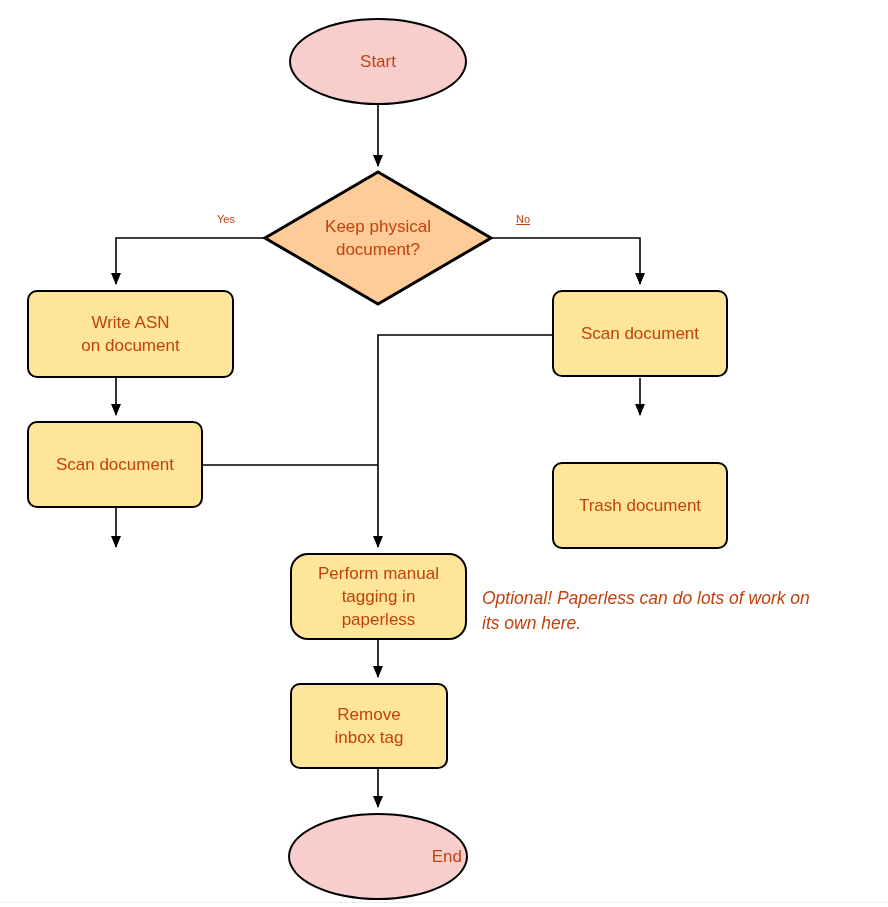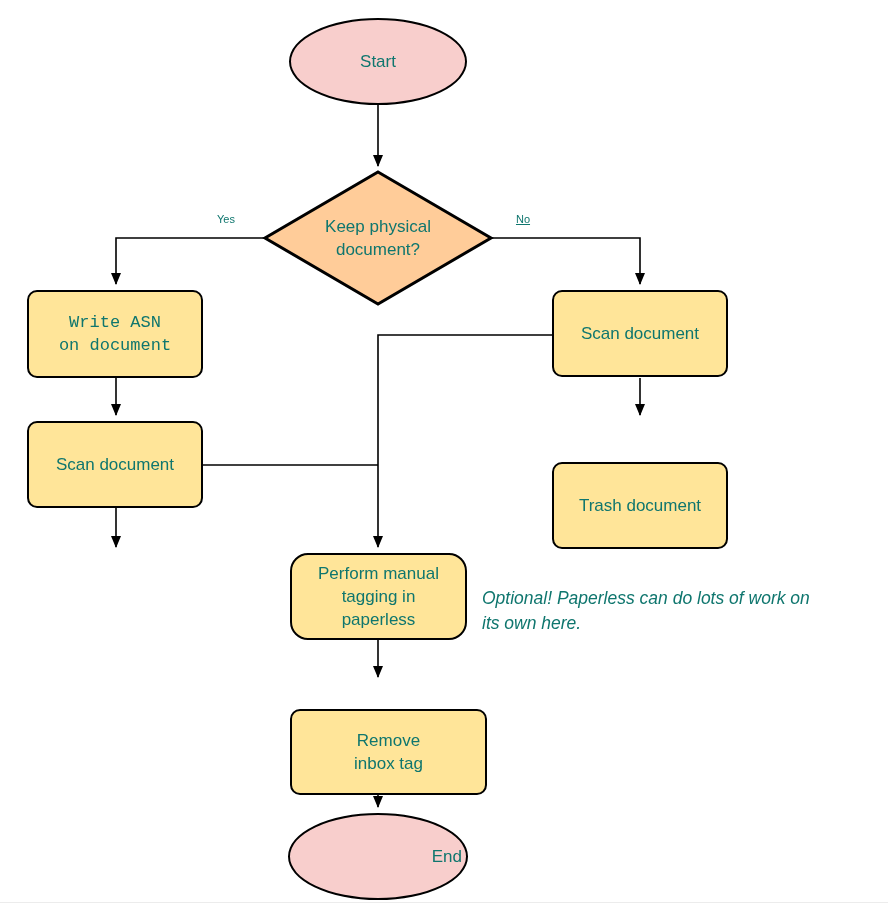--- a/index.html
+++ b/index.html
@@ -1,18 +1,18 @@
 <!DOCTYPE html>
 <html><head>
 <meta charset="utf-8">
 <style>
   html,body{margin:0;padding:0;background:#ffffff;}
   .canvas{
     position:relative;width:888px;height:907px;background:#ffffff;
-    font-family:"Liberation Sans",sans-serif;color:#0f766e;overflow:hidden;
+    font-family:"Liberation Sans",sans-serif;color:#c2410c;overflow:hidden;
   }
   svg.edges{position:absolute;left:0;top:0;width:888px;height:907px;}
   .edge{stroke:#000;stroke-width:1.6;fill:none;}
   .node{
     position:absolute;display:flex;align-items:center;justify-content:center;
     text-align:center;font-size:17px;line-height:23px;white-space:pre-line;
     box-sizing:border-box;padding:4px;
   }
   .box{background:#ffe599;border:2.6px solid #000;border-radius:10px;}
   .terminal{background:#f8cecc;border:2.6px solid #000;border-radius:50%;}
@@ -55,21 +55,21 @@
 
   <div class="node terminal" style="left:289px;top:18px;width:178px;height:87px;">
     <span>Start</span>
   </div>
 
   <div class="diamond-label" style="left:278px;top:206px;width:200px;height:64px;">
     <span>Keep physical
 document?</span>
   </div>
 
-  <div class="node box" style="left:27px;top:290px;width:176px;height:88px;font-family:Liberation Mono, monospace;">
+  <div class="node box" style="left:27px;top:290px;width:207px;height:88px;">
     <span>Write ASN
 on document</span>
   </div>
 
   <div class="node box" style="left:27px;top:421px;width:176px;height:87px;">
     <span>Scan document</span>
   </div>
 
 
   <div class="node box" style="left:552px;top:290px;width:176px;height:87px;">
@@ -79,21 +79,21 @@
   <div class="node box" style="left:552px;top:421px;width:176px;height:87px;margin-top:41px;">
     <span>Trash document</span>
   </div>
 
   <div class="node box" style="left:290px;top:553px;width:177px;height:87px;border-radius:18px;">
     <span>Perform manual
 tagging in
 paperless</span>
   </div>
 
-  <div class="node box" style="left:290px;top:683px;width:197px;height:86px;margin-top:26px;">
+  <div class="node box" style="left:290px;top:683px;width:158px;height:86px;">
     <span>Remove
 inbox tag</span>
   </div>
 
   <div class="node terminal" style="left:288px;top:813px;width:180px;height:87px;justify-content:flex-end;">
     <span>End</span>
   </div>
 
   <div class="edge-label" style="left:202px;top:213px;width:48px;">Yes</div>
   <div class="edge-label" style="left:503px;top:213px;width:40px;text-decoration:underline;">No</div>

